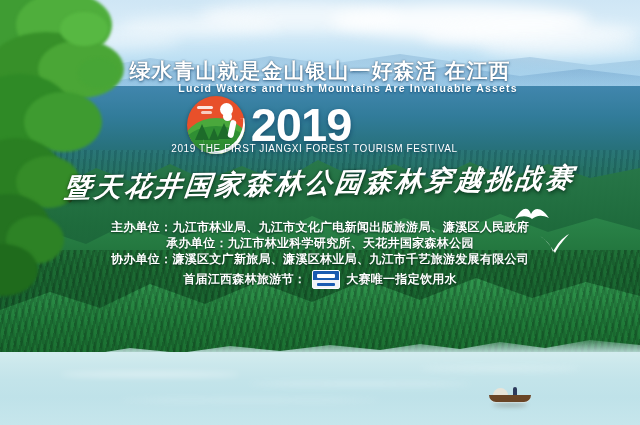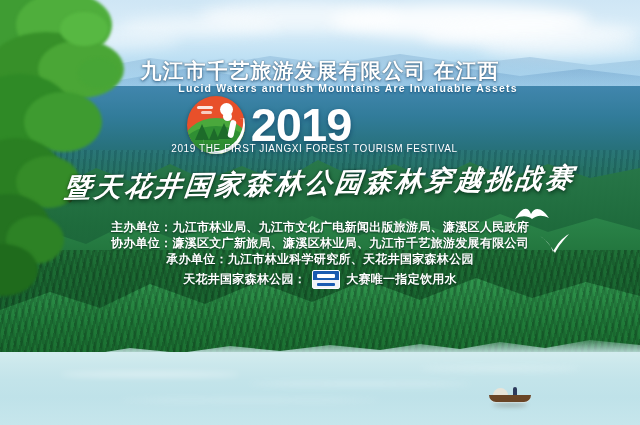--- a/index.html
+++ b/index.html
@@ -377,21 +377,21 @@
     <div class="leafmass" style="left:42px;  top:104px; width:78px;  height:60px; background:#3e9b30;"></div>
     <div class="leafmass" style="left:-12px; top:150px; width:92px;  height:70px; background:#2a7f22;"></div>
     <div class="leafmass" style="left:34px;  top:168px; width:64px;  height:52px; background:#358c28;"></div>
     <div class="leafmass" style="left:-16px; top:206px; width:84px;  height:64px; background:#247320;"></div>
     <div class="leafmass" style="left:24px;  top:228px; width:58px;  height:48px; background:#2d8225;"></div>
     <div class="leafmass" style="left:-14px; top:256px; width:70px;  height:52px; background:#1f6b1c;"></div>
     <div class="leafmass" style="left:78px;  top:24px;  width:48px;  height:34px; background:#57b842;"></div>
     <div class="leafmass" style="left:96px;  top:70px;  width:40px;  height:30px; background:#47a536;"></div>
   </div>
 
-  <div class="slogan-cn">九江市千艺旅游发展有限公司 在江西</div>
+  <div class="slogan-cn">绿水青山就是金山银山一好森活 在江西</div>
 
   <div class="slogan-en">Lucid Waters and lush Mountains Are Invaluable Assets</div>
 
   <div class="title-row">
     <div class="logo-mark">
       <div class="logo-circle">
         <div class="logo-cloud"></div>
         <div class="logo-cloud2"></div>
         <div class="logo-sun"></div>
         <div class="logo-green"></div>
@@ -406,22 +406,22 @@
     </div>
     <div class="title-year">2019</div>
   </div>
 
   <div class="title-en">2019 THE FIRST JIANGXI FOREST TOURISM FESTIVAL</div>
 
   <div class="calligraphy">暨天花井国家森林公园森林穿越挑战赛</div>
 
   <div class="org-block">
     <div class="org-line">主办单位：九江市林业局、九江市文化广电新闻出版旅游局、濂溪区人民政府</div>
+    <div class="org-line">承办单位：九江市林业科学研究所、天花井国家森林公园</div>
     <div class="org-line">协办单位：濂溪区文广新旅局、濂溪区林业局、九江市千艺旅游发展有限公司</div>
-    <div class="org-line">承办单位：九江市林业科学研究所、天花井国家森林公园</div>
     <div class="org-line water-line">
-      <span>天花井国家森林公园：</span>
+      <span>首届江西森林旅游节：</span>
       <span class="brand-logo"></span>
       <span>大赛唯一指定饮用水</span>
     </div>
   </div>
 
 </div>
 
 </body></html>

